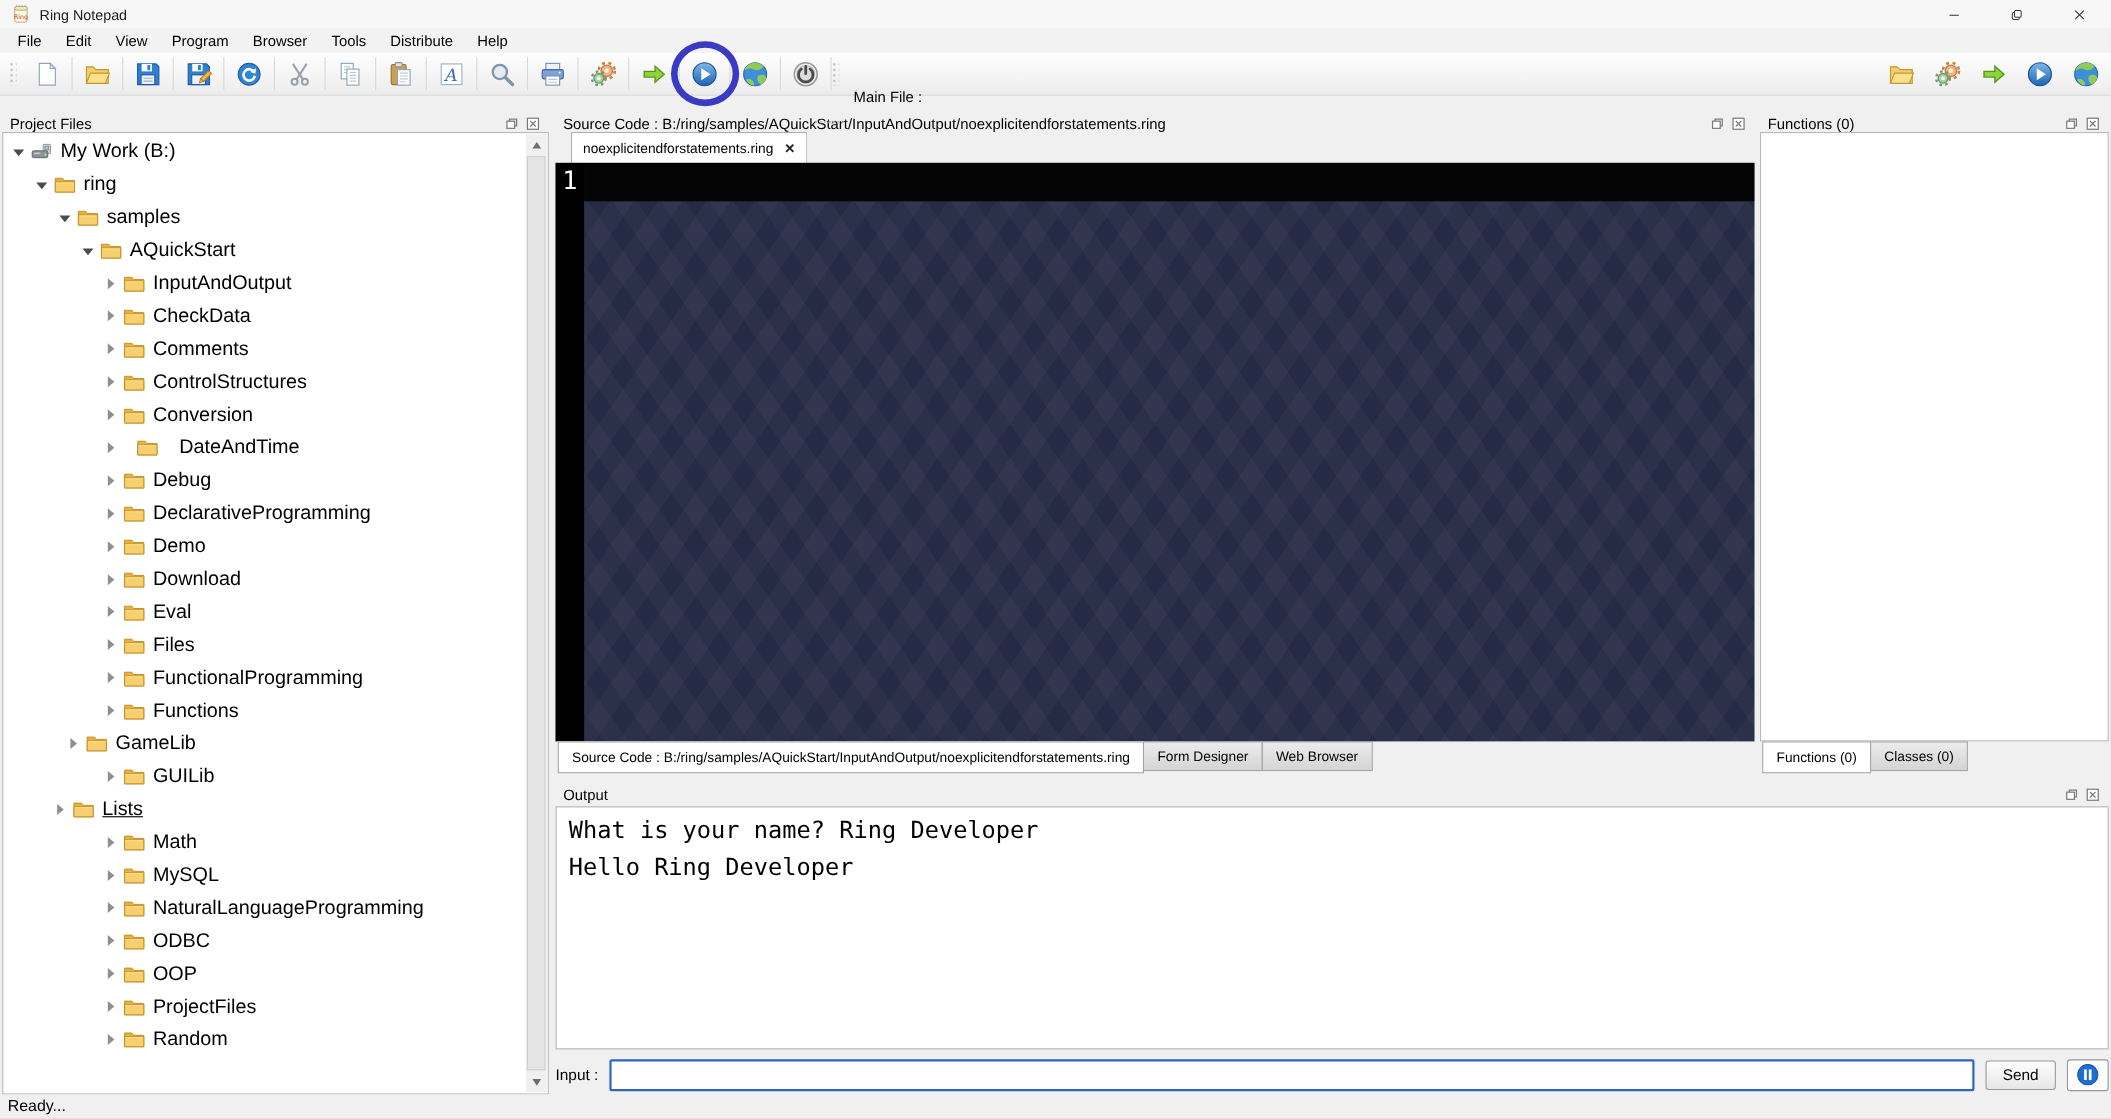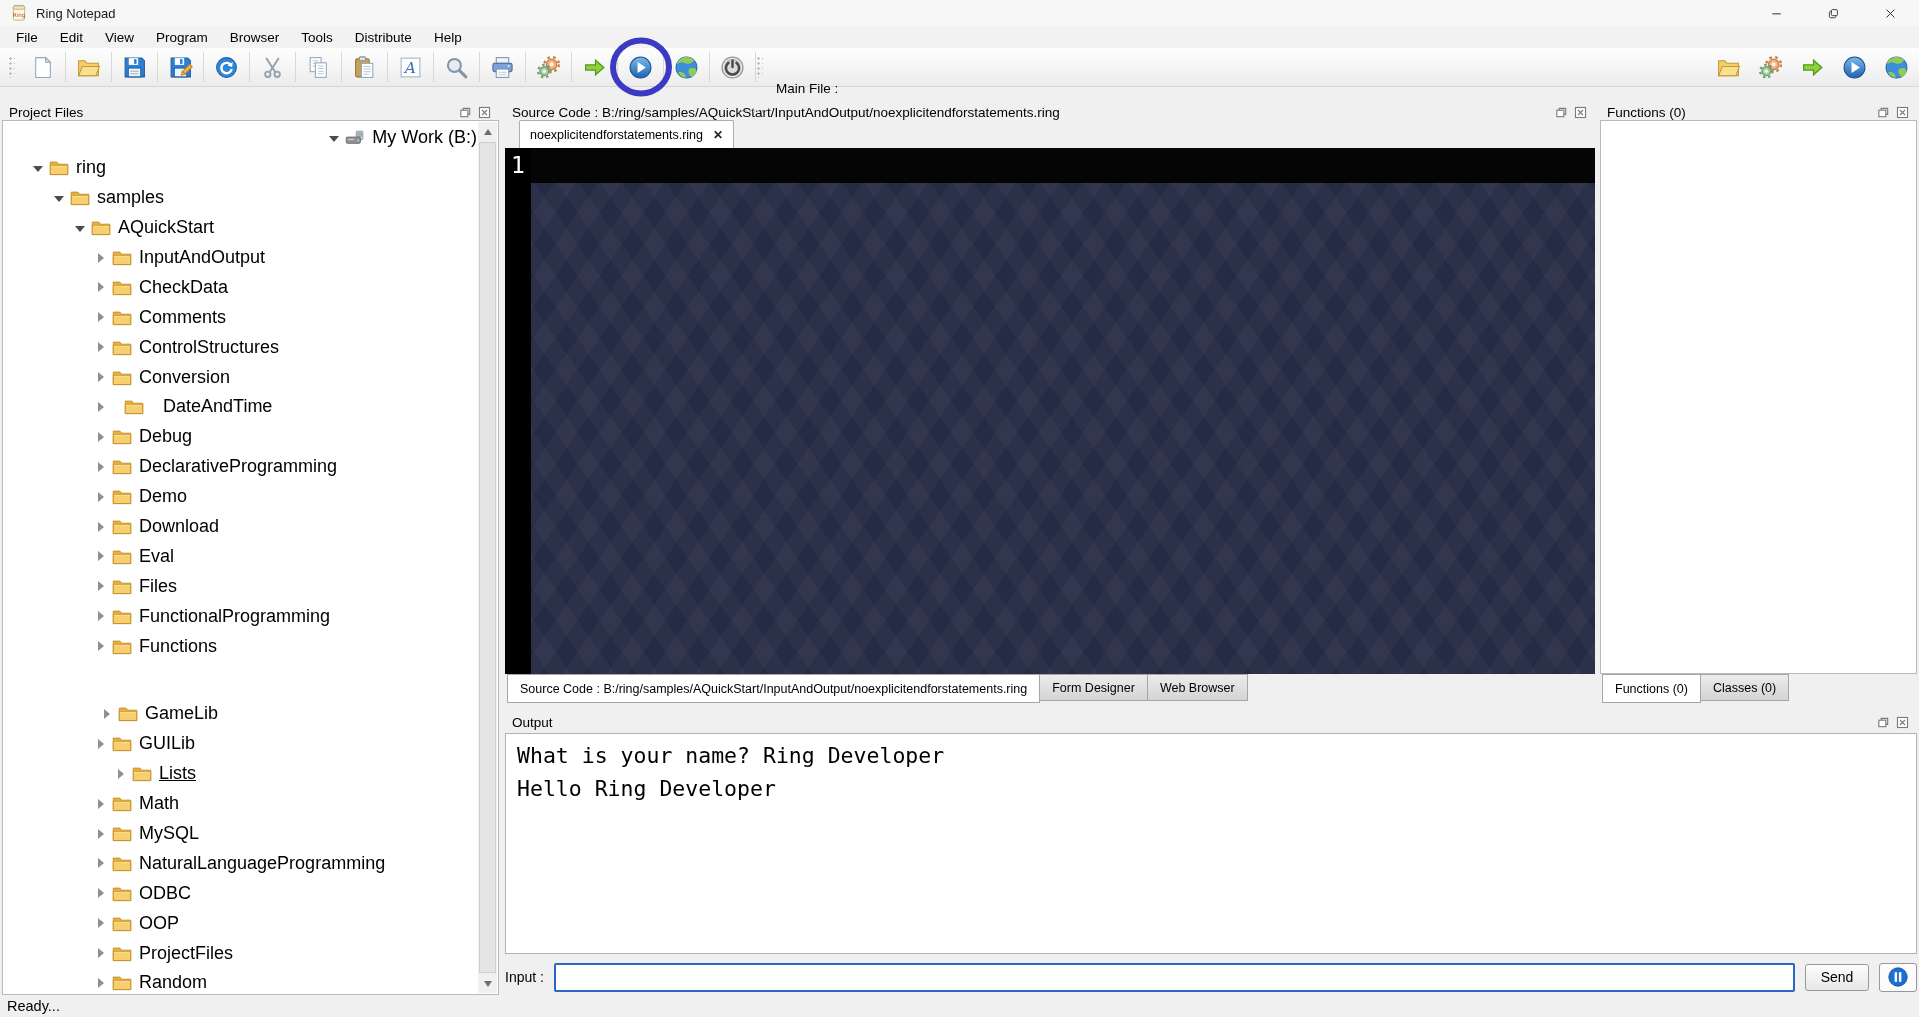--- a/index.html
+++ b/index.html
@@ -430,21 +430,21 @@
                   <rect x="1.6" y="1.6" width="10.8" height="10.8" fill="#fff" stroke="#7b7b7b" stroke-width="1.2"></rect>
                   <path d="M4.3 4.3l5.4 5.4M9.7 4.3l-5.4 5.4" stroke="#7b7b7b" stroke-width="1.2"></path>
                 </svg>
               </i>
             </button>
           </span>
       </div>
       <div class="tree-panel">
         <div class="tree">
 
-            <div class="tree-row" style="padding-left: 6px; justify-content: flex-end;">
+            <div class="tree-row" style="padding-left: 6px;">
               <span class="twisty expanded"></span>
               <span class="tree-ic">
                 <svg viewBox="0 0 24 20">
                   <rect x="13.5" y="2.5" width="8" height="10" rx="1" fill="#d8d8d8" stroke="#8a8a8a"></rect>
                   <rect x="15.5" y="4.5" width="4" height="4" fill="#a8c0d8" stroke="#7a92aa"></rect>
                   <rect x="1.5" y="9.5" width="17" height="7.5" rx="1.5" fill="#8d9399" stroke="#5d6368"></rect>
                   <rect x="3.5" y="11.5" width="7" height="1.6" fill="#c8cdd2"></rect>
                   <circle cx="16" cy="13.5" r="1" fill="#cdeb8b"></circle>
                 </svg>
               </span>
@@ -648,21 +648,21 @@
               <span class="tree-ic">
                 <svg viewBox="0 0 24 20">
                   <path d="M1.5 3.5h8l2 2.5h11v12.5h-21z" fill="#e9b03d" stroke="#bd8d22"></path>
                   <path d="M1.5 7.5h21v11h-21z" fill="#f7cf6e" stroke="#bd8d22"></path>
                   <path d="M2.5 8.5h19" stroke="#fce49a"></path>
                 </svg>
               </span>
               <span class="tree-label">Functions</span>
             </div>
 
-            <div class="tree-row" style="padding-left: 96px; margin-top: 38px;">
+            <div class="tree-row" style="padding-left: 56px;">
               <span class="twisty collapsed"></span>
               <span class="tree-ic">
                 <svg viewBox="0 0 24 20">
                   <path d="M1.5 3.5h8l2 2.5h11v12.5h-21z" fill="#e9b03d" stroke="#bd8d22"></path>
                   <path d="M1.5 7.5h21v11h-21z" fill="#f7cf6e" stroke="#bd8d22"></path>
                   <path d="M2.5 8.5h19" stroke="#fce49a"></path>
                 </svg>
               </span>
               <span class="tree-label">GameLib</span>
             </div>
@@ -672,21 +672,21 @@
               <span class="tree-ic">
                 <svg viewBox="0 0 24 20">
                   <path d="M1.5 3.5h8l2 2.5h11v12.5h-21z" fill="#e9b03d" stroke="#bd8d22"></path>
                   <path d="M1.5 7.5h21v11h-21z" fill="#f7cf6e" stroke="#bd8d22"></path>
                   <path d="M2.5 8.5h19" stroke="#fce49a"></path>
                 </svg>
               </span>
               <span class="tree-label">GUILib</span>
             </div>
 
-            <div class="tree-row" style="padding-left: 110px; text-decoration: underline;">
+            <div class="tree-row" style="padding-left: 44px; text-decoration: underline;">
               <span class="twisty collapsed"></span>
               <span class="tree-ic">
                 <svg viewBox="0 0 24 20">
                   <path d="M1.5 3.5h8l2 2.5h11v12.5h-21z" fill="#e9b03d" stroke="#bd8d22"></path>
                   <path d="M1.5 7.5h21v11h-21z" fill="#f7cf6e" stroke="#bd8d22"></path>
                   <path d="M2.5 8.5h19" stroke="#fce49a"></path>
                 </svg>
               </span>
               <span class="tree-label">Lists</span>
             </div>

